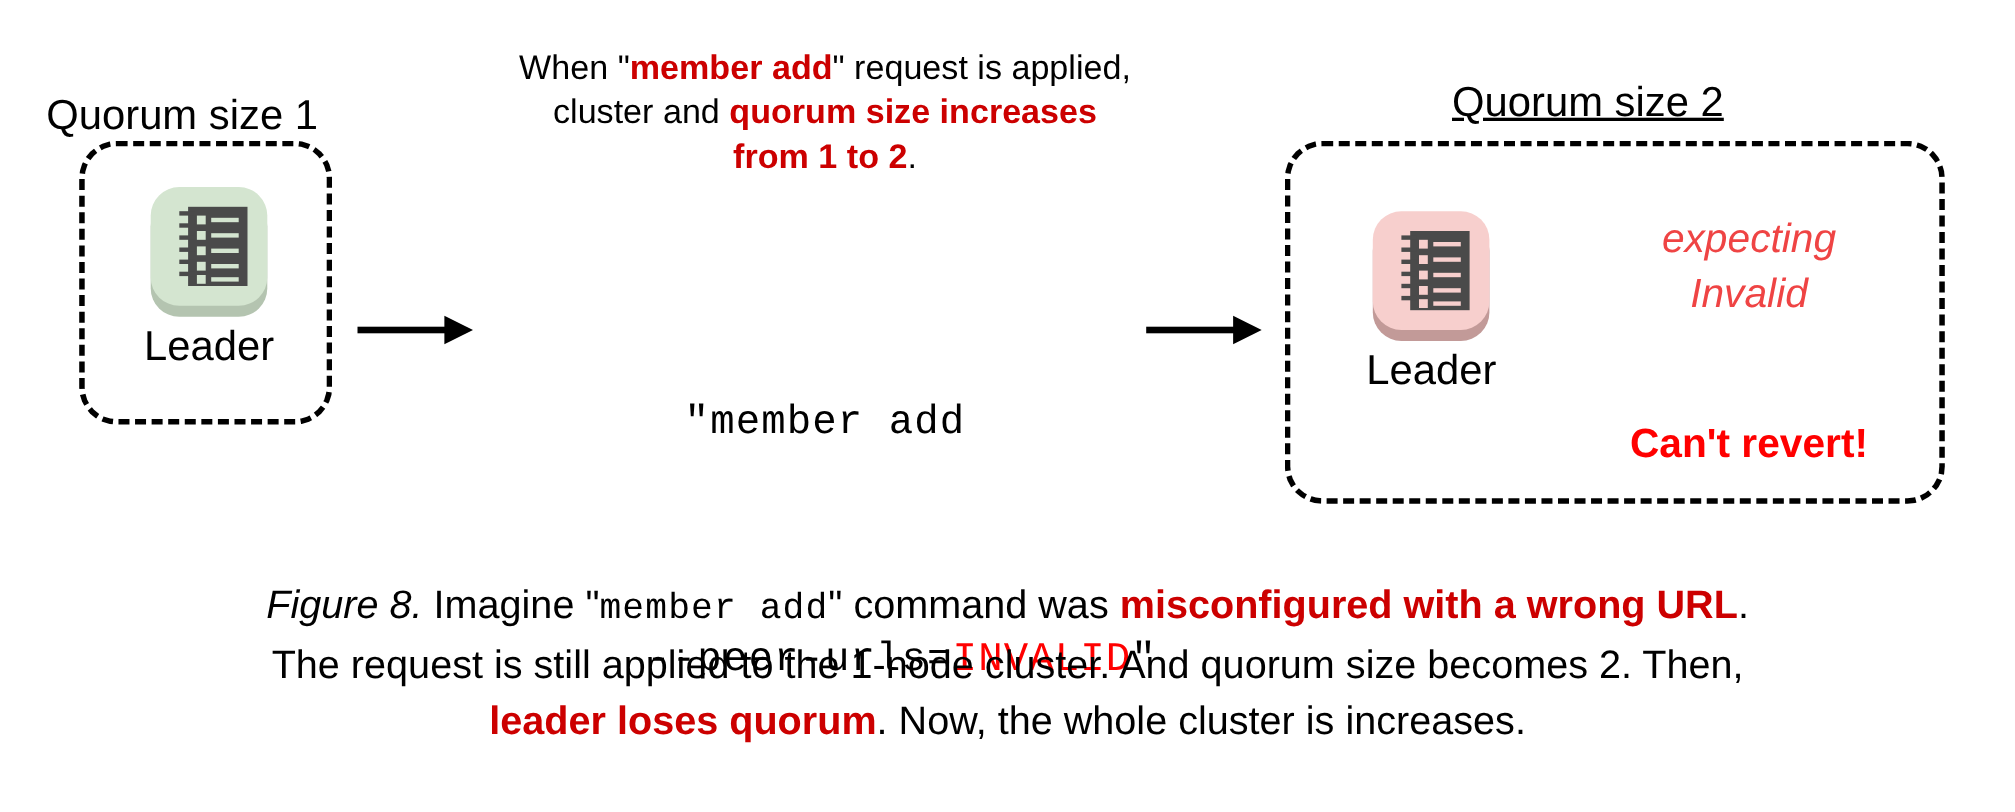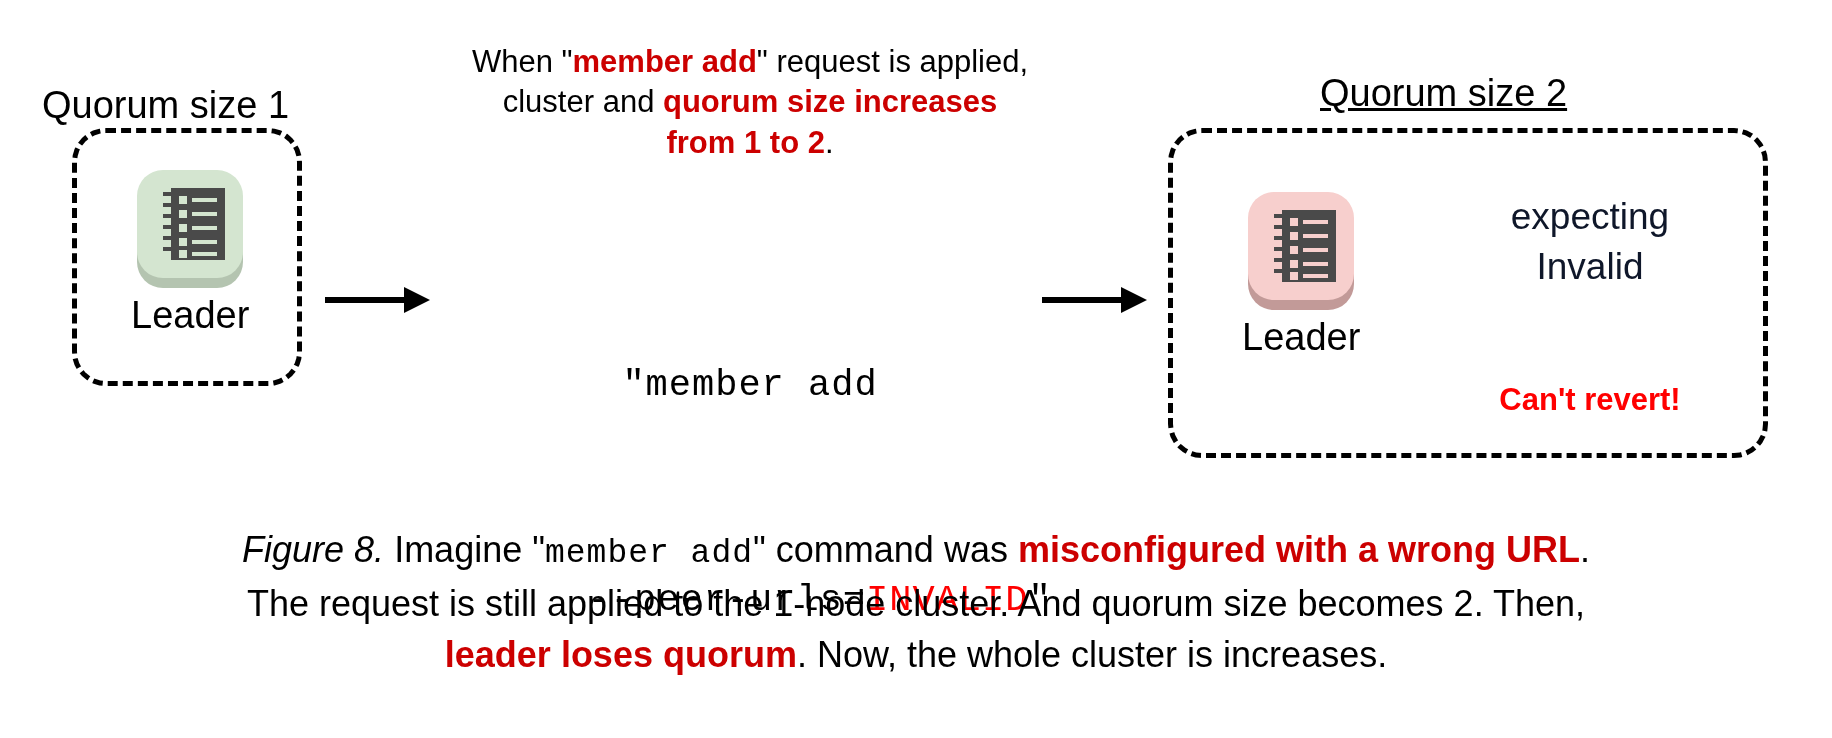--- a/index.html
+++ b/index.html
@@ -154,30 +154,31 @@
     letter-spacing: 1px;
     color: #000;
     white-space: pre;
   }
   .command .bad { color: #ff0000; }
 
   
   .side-note {
     position: absolute;
     text-align: center;
+    font-style: italic;
     font-size: 37px;
     line-height: 1.35;
-    color: #0f172a;
+    color: #ef4444;
     white-space: nowrap;
   }
   .warn {
     position: absolute;
     text-align: center;
     font-weight: bold;
-    font-size: 31px;
+    font-size: 37px;
     color: #ff0000;
     white-space: nowrap;
   }
 
   
   .caption {
     position: absolute;
     left: 0;
     width: 1832px;
     text-align: center;

